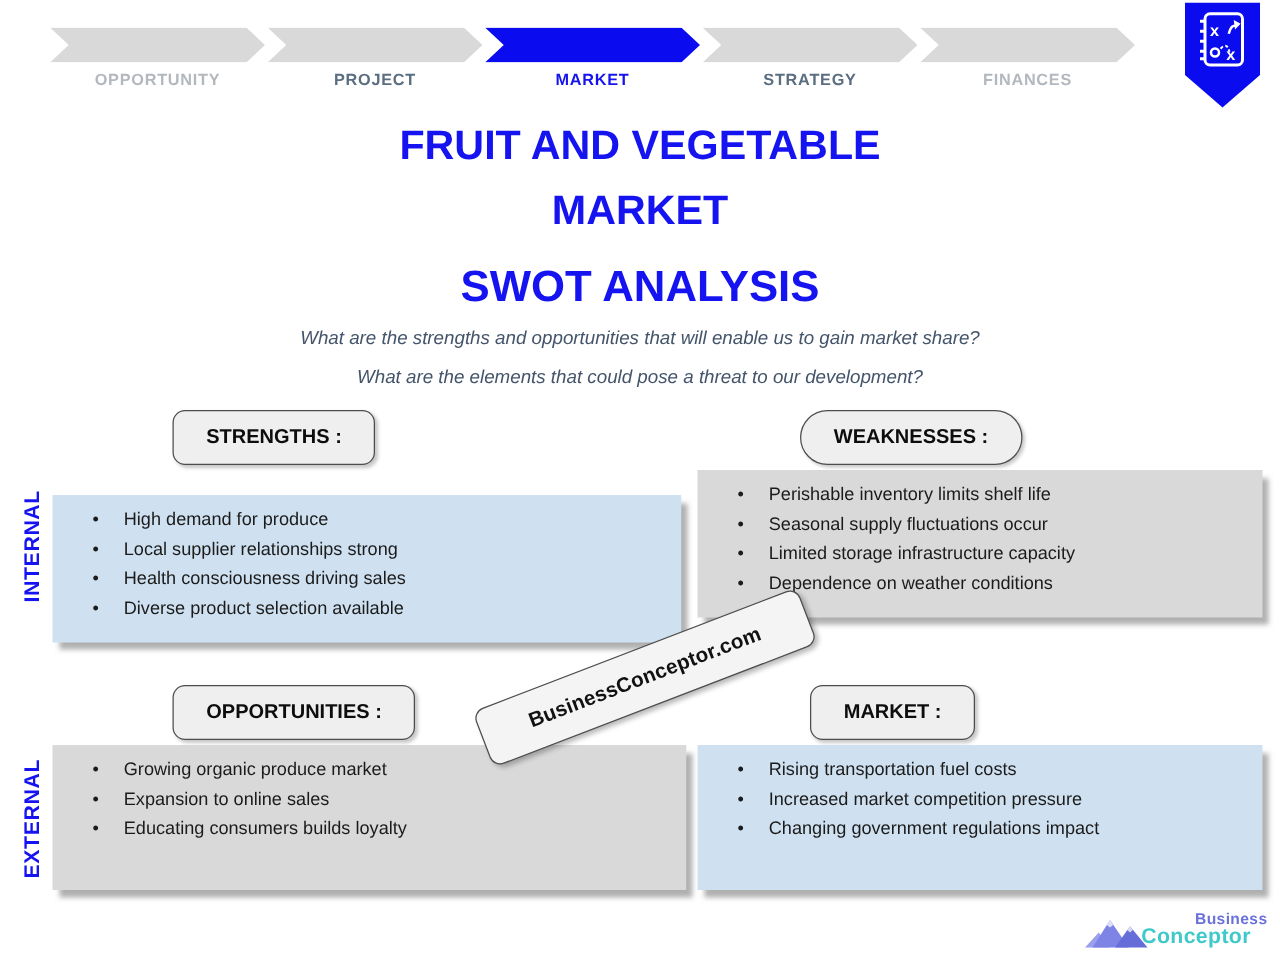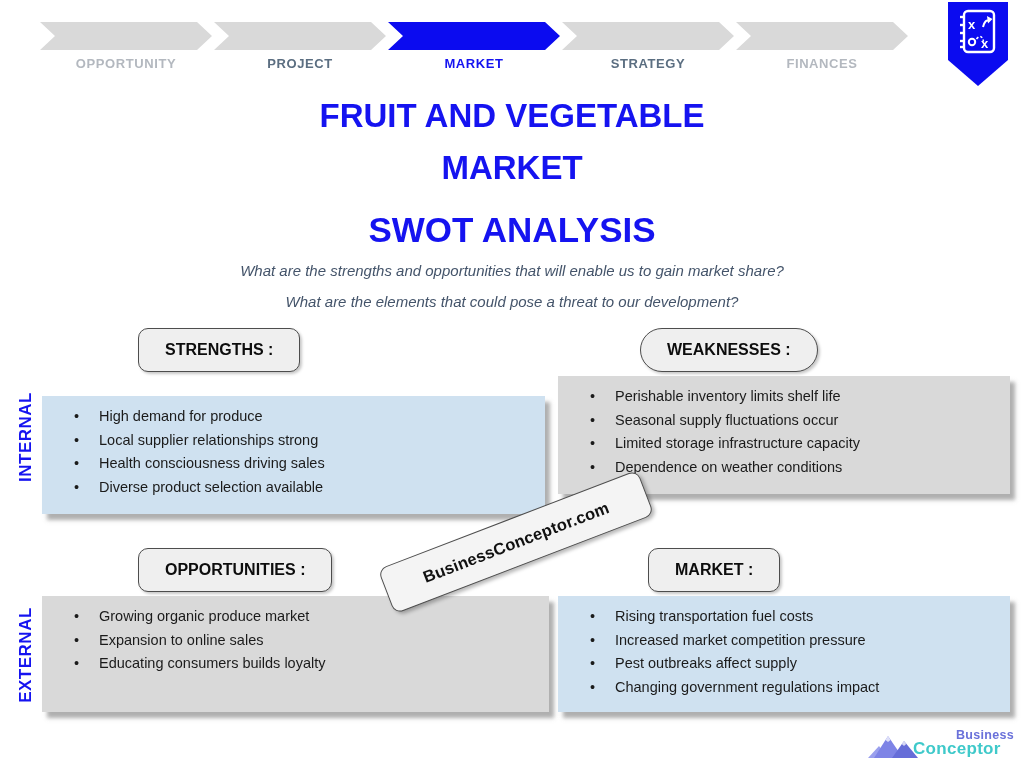--- a/index.html
+++ b/index.html
@@ -164,21 +164,20 @@
     <ul class="bullets">
       <li>Growing organic produce market</li>
       <li>Expansion to online sales</li>
       <li>Educating consumers builds loyalty</li>
     </ul>
   </div>
   <div class="content-box content-box--t box-blue">
     <ul class="bullets">
       <li>Rising transportation fuel costs</li>
       <li>Increased market competition pressure</li>
-      <li>Pest outbreaks affect supply</li>
       <li>Changing government regulations impact</li>
     </ul>
   </div>
 
   <div class="axis-label axis-label--internal">INTERNAL</div>
   <div class="axis-label axis-label--external">EXTERNAL</div>
 
   <div class="banner">BusinessConceptor.com</div>
 
   <div class="logo">

